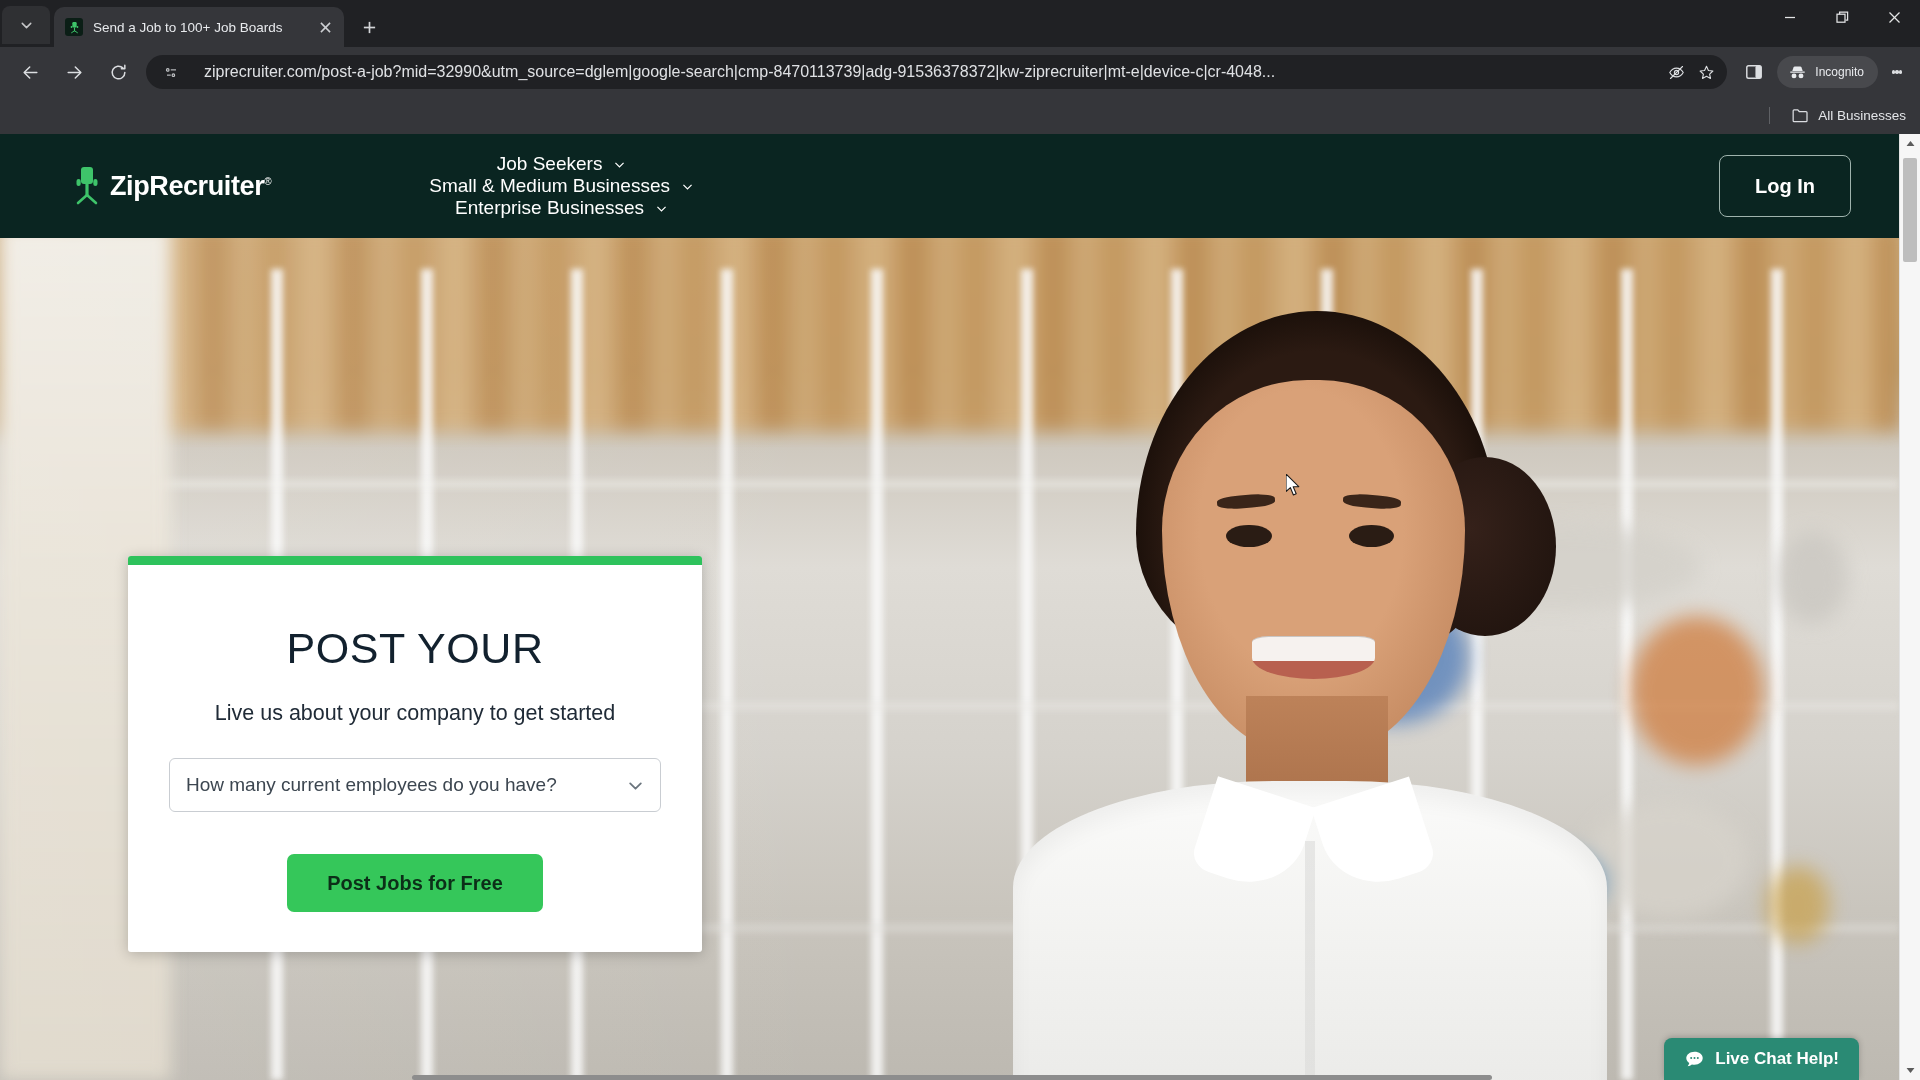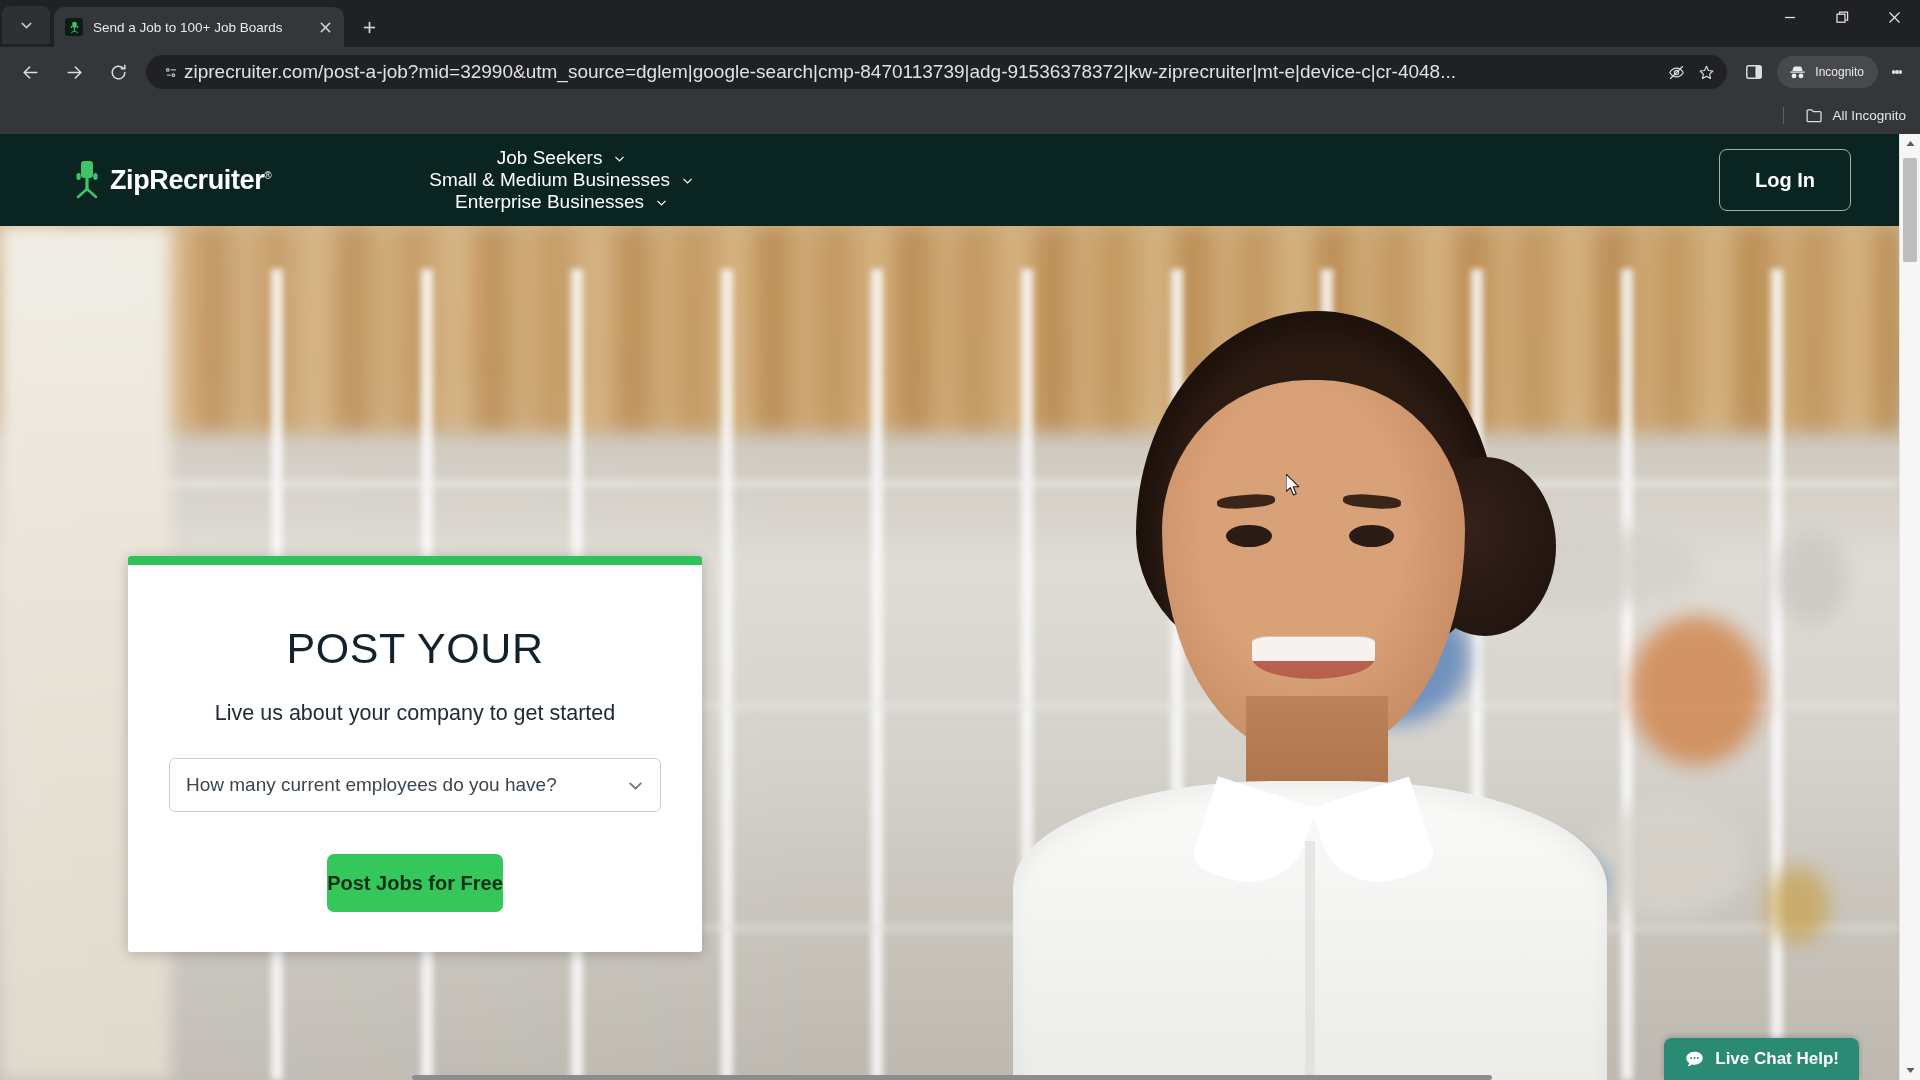--- a/index.html
+++ b/index.html
@@ -57,21 +57,21 @@
   .navbtn svg { width: 19px; height: 19px; fill:none; stroke:#dcdee1; stroke-width:1.9; stroke-linecap:round; stroke-linejoin:round; }
 
   .omnibox {
     flex: 1; height: 34px; background: #202124; border-radius: 17px;
     display: flex; align-items: center; padding: 0 6px 0 14px; margin: 0 8px 0 6px;
     min-width: 0;
   }
   .omni-lock { width: 22px; height: 22px; display:flex;align-items:center;justify-content:center;flex:none; }
   .omni-lock svg { width:15px;height:15px;stroke:#c4c6c9;fill:none;stroke-width:1.5; }
   .omni-url {
-    flex: 1; margin-left: 2px; font-size: 19px; color: #dfe1e4;
+    flex: 1; margin-left: 22px; font-size: 16px; color: #dfe1e4;
     white-space: nowrap; overflow: hidden; text-overflow: clip; min-width:0;
   }
   .omni-icons { display:flex; align-items:center; flex:none; }
   .omni-icon { width:30px;height:30px;display:flex;align-items:center;justify-content:center;border-radius:50%; }
   .omni-icon svg { width:17px;height:17px;fill:none;stroke:#dcdee1;stroke-width:1.6;stroke-linecap:round;stroke-linejoin:round; }
 
   .tb-right { display:flex; align-items:center; }
   .tb-icon { width:34px;height:34px;margin:0 2px;display:flex;align-items:center;justify-content:center;border-radius:50%; }
   .tb-icon svg { width:18px;height:18px;fill:none;stroke:#dcdee1;stroke-width:1.6; }
   .incognito-pill {
@@ -92,21 +92,21 @@
   .bm-all { display:flex;align-items:center; }
   .bm-all svg { width:17px;height:15px;fill:none;stroke:#dadce0;stroke-width:1.5; }
   .bm-all span { font-size:13.5px;color:#e3e5e8;margin-left:9px; }
 
   
   .viewport { flex: 1; position: relative; overflow: hidden; background:#fff; display:flex; }
   .page { flex:1; position:relative; overflow:hidden; }
 
   
   .zr-header {
-    height: 92px; background:#0a2521; display:flex; align-items:center;
+    height: 104px; background:#0a2521; display:flex; align-items:center;
     padding: 0 48px 0 72px; position:relative; z-index:5;
   }
   .zr-logo { display:flex; align-items:center; }
   .zr-logo svg { width: 30px; height: 38px; }
   .zr-logo-text { font-size:27px; font-weight:700; color:#fff; letter-spacing:-0.4px; margin-left:8px; }
   .zr-logo-text sup { font-size:10px; font-weight:400; vertical-align:super; }
 
   .zr-nav { display:flex; align-items:center; margin-left: 158px; flex-direction: column; }
   .zr-nav-item { display:flex; align-items:center; color:#fff; font-size:19px; margin-right:62px; white-space:nowrap; }
   .zr-nav-item .caret { width:13px;height:13px;margin-left:11px;fill:none;stroke:#fff;stroke-width:1.5; }
@@ -219,21 +219,21 @@
   }
   .card-sub { margin-top:26px; text-align:center; color:#202b37; font-size:21.5px; }
   .card-select {
     margin: 32px auto 0; width: 492px; height:54px;
     border:1px solid #c9cdd2; border-radius:6px; background:#fff;
     display:flex; align-items:center; padding: 0 16px;
   }
   .card-select-text { font-size:19px; color:#3c4650; flex:1; }
   .card-select svg { width:17px;height:17px;fill:none;stroke:#6b757e;stroke-width:1.7;stroke-linecap:round;stroke-linejoin:round; }
   .card-cta {
-    display:block; margin: 42px auto 0; width:176px; height:58px;
+    display:block; margin: 42px auto 0; width:256px; height:58px;
     background:#35c75a; border:none; border-radius:7px;
     font-family:"Liberation Sans", sans-serif;
     font-size:20px; font-weight:700; color:#0c2f18;
   }
 
   
   .chat {
     position:absolute; right:40px; bottom:0; height:42px; padding: 0 20px;
     background:#2a8a74; border-radius:8px 8px 0 0; display:flex; align-items:center;
     box-shadow:0 -1px 6px rgba(0,0,0,.22);
@@ -382,21 +382,21 @@
       </div>
     </div>
   </div>
 
   <div class="bookmarks">
     <span class="bm-sep"></span>
     <span class="bm-all">
       <svg viewBox="0 0 20 18">
           <path d="M1.2 15.2V3.4c0-.7.5-1.2 1.2-1.2h4.3l1.8 2h8.1c.7 0 1.2.5 1.2 1.2v9.8c0 .7-.5 1.2-1.2 1.2H2.4c-.7 0-1.2-.5-1.2-1.2z"></path>
         </svg>
-      <span>All Incognito</span>
+      <span>All Businesses</span>
     </span>
   </div>
 
   <div class="viewport">
     <div class="page">
 
       <div class="zr-header">
         <div class="zr-logo">
           <svg viewBox="0 0 30 38">
             <rect x="9" y="0" width="12" height="17" rx="3" fill="#3ec46a"></rect>

